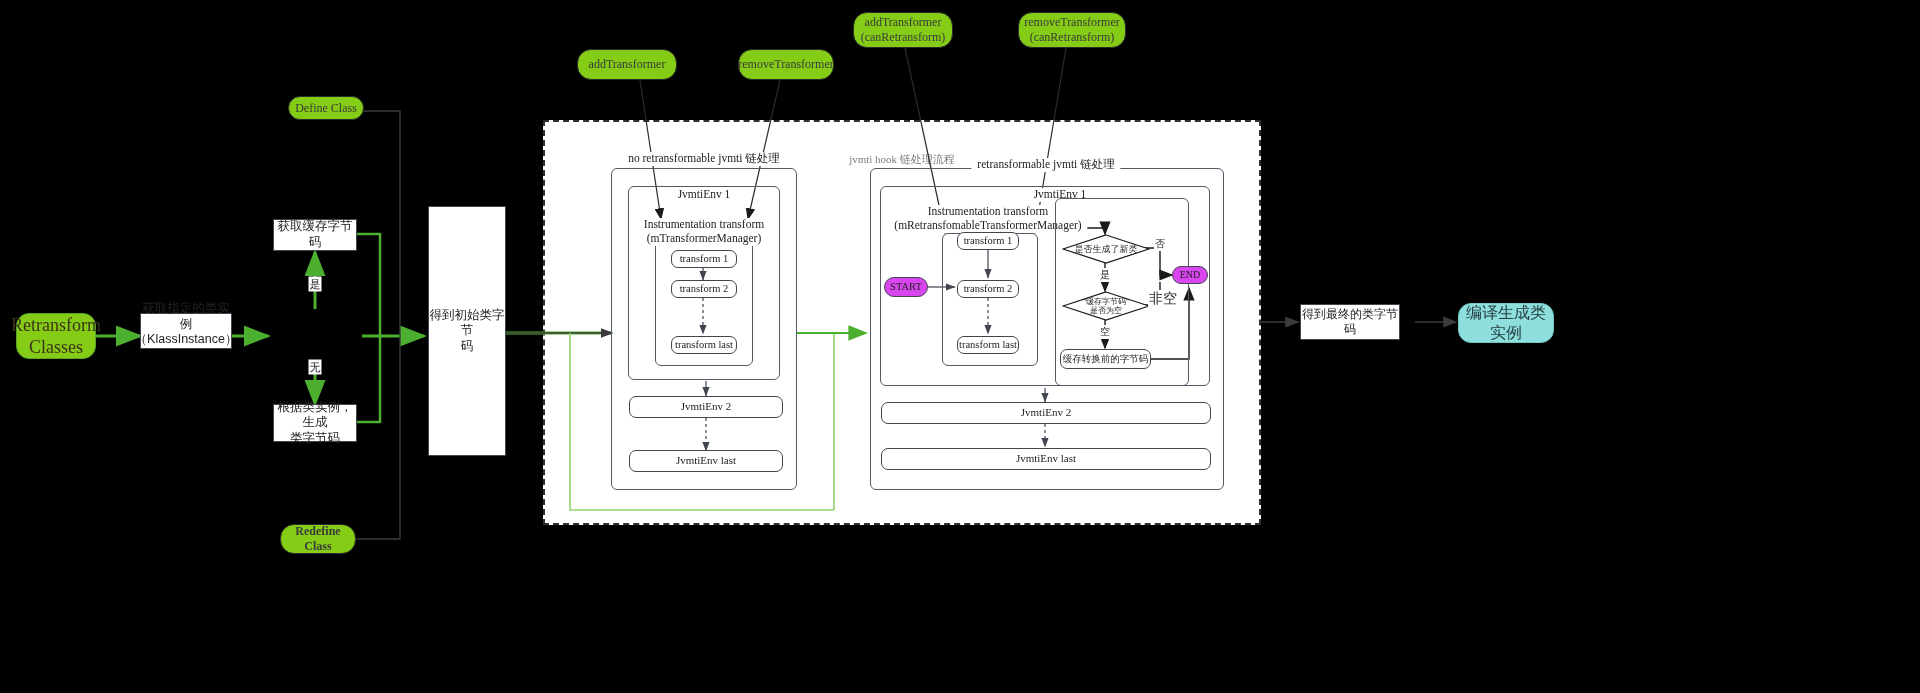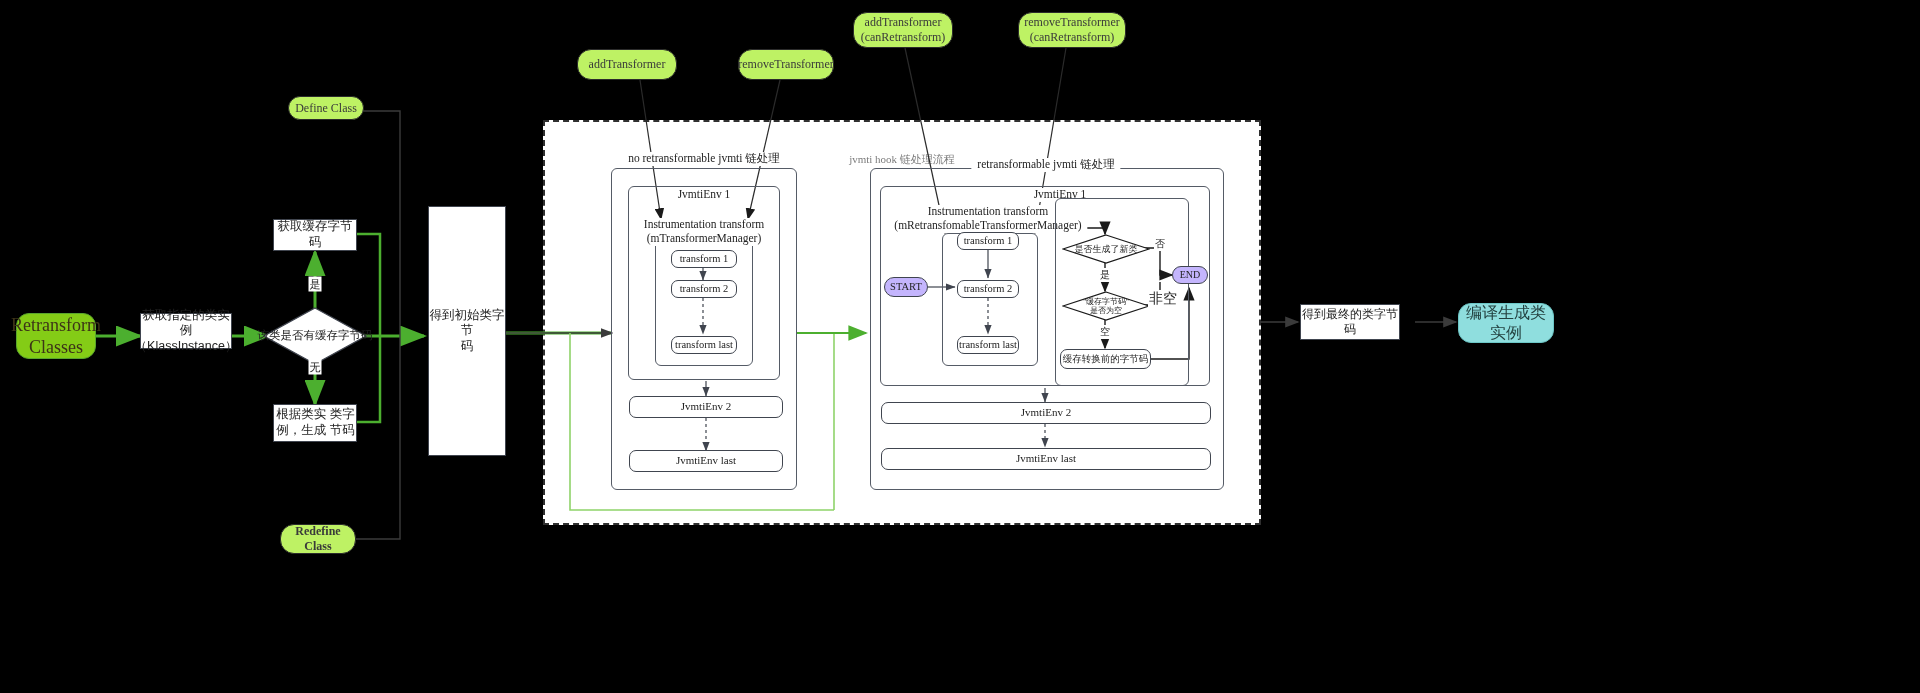--- a/index.html
+++ b/index.html
@@ -56,28 +56,28 @@
     color: #3d3417;
   }
   .pill-cyan {
     background: #8fdede;
     border: 1px solid #6cc6c6;
     border-radius: 13px;
     font-size: 13px;
     color: #23403f;
   }
   .pill-yellow {
-    background: #bef264;
+    background: #84cc16;
     border: 1px solid #2b2b2b;
     border-radius: 14px;
     font-size: 12px;
     color: #3a3a3a;
   }
   .pill-plain {
-    background: #c4b5fd;
+    background: #d946ef;
     border: 1px solid #40454f;
     border-radius: 12px;
     font-size: 11.5px;
   }
   .group {
     position: absolute;
     box-sizing: border-box;
     background: transparent;
     border: 1px solid #555b66;
     border-radius: 6px;
@@ -220,39 +220,33 @@
 
     <path d="M1105,320 L1105,348" stroke="#1a1a1a" stroke-width="1.4" fill="none" marker-end="url(#ahBlack)"></path>
 
     <path d="M1151,359 L1189,359 L1189,288" stroke="#1a1a1a" stroke-width="1.4" fill="none" marker-end="url(#ahBlack)"></path>
   </svg>
 
   <div class="node pill-green" style="left:16px; top:313px; width:80px; height:46px;">
     <span>Retransform Classes</span>
   </div>
 
-  <div class="node rect cjk" style="left:140px; top:313px; width:92px; height:36px; flex-direction:column;">
+  <div class="node rect cjk" style="left:140px; top:313px; width:92px; height:36px; flex-direction:column;justify-content:flex-end;">
     <span>获取指定的类实例</span>
     <span>（KlassInstance）</span>
   </div>
 
-  <div class="diamond-wrap" style="left:263px; top:307px; width:104px; height:58px;">
-    <svg viewBox="0 0 104 58" width="104" height="58">
-      <polygon points="52,1 103,29 52,57 1,29" fill="#ffffff" stroke="#40454f" stroke-width="1.2"></polygon>
-    </svg>
-    <span class="dtext">该类是否有缓存字节码</span>
-  </div>
   <div class="edgelabel" style="left:315px; top:284px;">是</div>
   <div class="edgelabel" style="left:315px; top:367px;">无</div>
 
   <div class="node rect cjk" style="left:273px; top:219px; width:84px; height:32px;">
     <span>获取缓存字节码</span>
   </div>
 
-  <div class="node rect cjk" style="left:273px; top:404px; width:84px; height:38px; flex-direction:row;">
+  <div class="node rect cjk" style="left:273px; top:404px; width:84px; height:38px; flex-direction:column;">
     <span>根据类实例，生成</span>
     <span>类字节码</span>
   </div>
 
   <div class="node pill-yellow" style="left:288px; top:96px; width:76px; height:24px;font-family:Liberation Serif, serif;">
     <span>Define Class</span>
   </div>
 
   <div class="node pill-yellow" style="left:280px; top:524px; width:76px; height:30px;font-weight:bold;">
     <span>Redefine Class</span>

